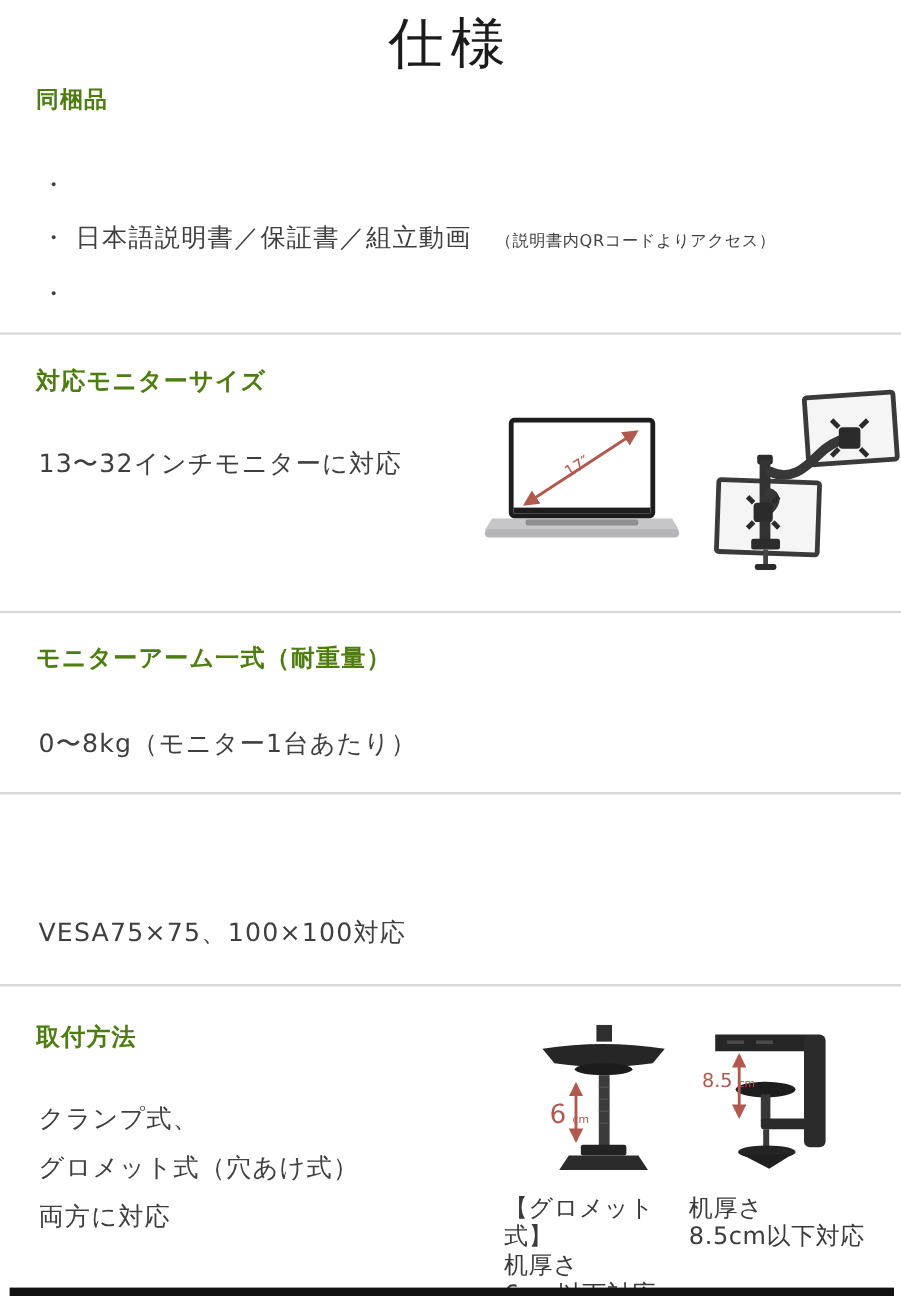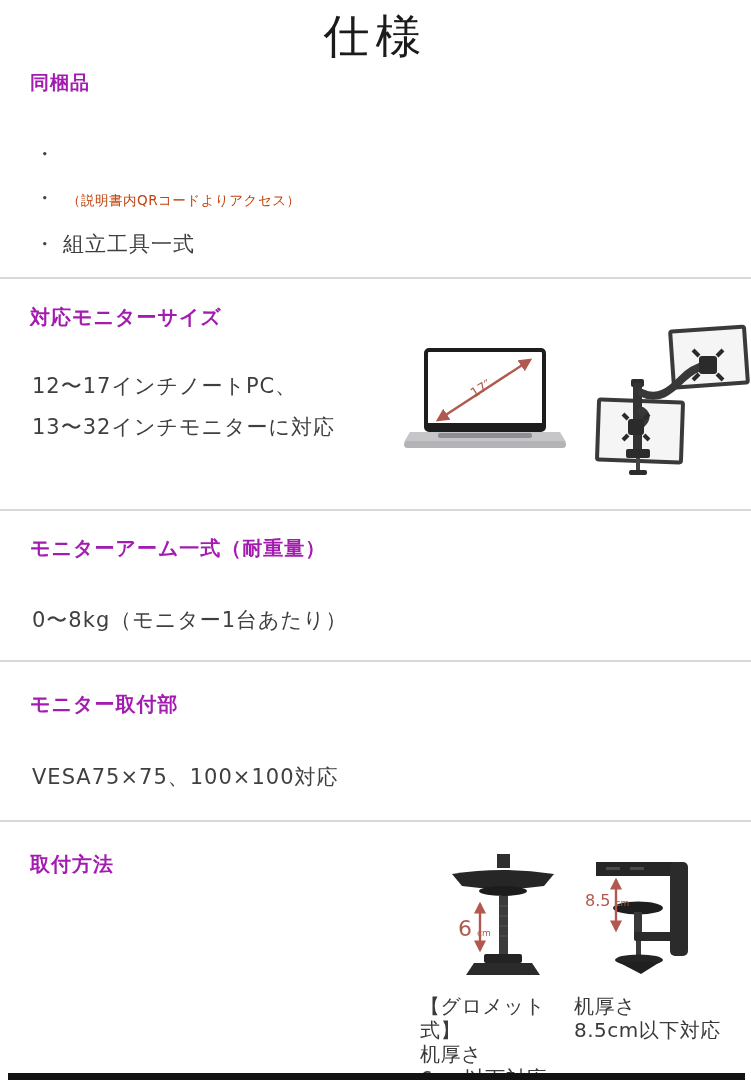--- a/index.html
+++ b/index.html
@@ -12,38 +12,38 @@
     overflow:hidden;
   }
   .title{
     position:absolute;top:6px;left:0;width:751px;
     text-align:center;
     font-family:"DejaVu Serif","Liberation Serif",serif;
     font-size:46px;font-weight:500;color:#1b1b1b;letter-spacing:6px;
   }
   .sec-heading{
     position:absolute;left:30px;
-    font-size:20px;font-weight:bold;color:#a21caf;letter-spacing:1px;
+    font-size:20px;font-weight:bold;color:#4d7c0f;letter-spacing:1px;
   }
   .body-text{
     position:absolute;left:32px;
     font-size:21px;color:#3f3f3f;letter-spacing:1px;
   }
   .body-col{display:flex;flex-direction:column;}
   .body-col .bline{line-height:29px;margin-bottom:12px;}
   .divider{
     position:absolute;left:0;width:751px;height:2px;background:#d9d9d9;
   }
   .bullet-list{
     position:absolute;left:34px;top:141px;display:flex;flex-direction:column;
   }
   .bullet-row{display:flex;align-items:baseline;line-height:27px;margin-bottom:17px;}
   .bullet-dot{font-size:21px;color:#3f3f3f;margin-right:8px;}
   .bullet-text{font-size:21px;color:#3f3f3f;letter-spacing:1px;}
-  .bullet-note{font-size:13.5px;color:#c2410c;margin-left:4px;letter-spacing:0.5px;}
+  .bullet-note{font-size:13.5px;color:#404040;margin-left:20px;letter-spacing:0.5px;}
   .illus{position:absolute;}
   .mount-caption{
     position:absolute;top:994px;
     text-align:left;font-size:20px;color:#3a3a3a;line-height:24px;letter-spacing:0.5px;
   }
   .cap-grommet{left:420px;width:165px;}
   .cap-clamp{left:574px;width:165px;}
   .bottom-bar{
     position:absolute;left:8px;top:1073px;width:737px;height:7px;background:#121212;
   }
@@ -55,33 +55,32 @@
 
   <div class="title">仕様</div>
 
   <div class="sec-heading" style="top:70px;font-size:19px;">同梱品</div>
   <div class="bullet-list">
     <div class="bullet-row">
       <span class="bullet-dot">・</span>
     </div>
     <div class="bullet-row">
       <span class="bullet-dot">・</span>
+      <span class="bullet-text">日本語説明書／保証書／組立動画</span>
       <span class="bullet-note">（説明書内QRコードよりアクセス）</span>
     </div>
     <div class="bullet-row">
       <span class="bullet-dot">・</span>
-      <span class="bullet-text">組立工具一式</span>
     </div>
   </div>
 
   <div class="divider" style="top:277px;"></div>
 
   <div class="sec-heading" style="top:304px;">対応モニターサイズ</div>
   <div class="body-text body-col" style="top:372px;">
-    <span class="bline">12〜17インチノートPC、</span>
     <span class="bline">13〜32インチモニターに対応</span>
   </div>
 
   <svg class="illus" style="left:402px;top:348px;" width="168" height="104" viewBox="0 0 168 104">
     <defs>
       <marker id="la" viewBox="0 0 10 10" refX="8" refY="5" markerWidth="5.5" markerHeight="5.5" orient="auto-start-reverse">
         <path d="M0,0 L10,5 L0,10 z" fill="#b2594f"></path>
       </marker>
     </defs>
     <rect x="24" y="2" width="118" height="80" rx="3" fill="#ffffff" stroke="#1d1d1d" stroke-width="4"></rect>
@@ -123,26 +122,30 @@
     <rect x="45" y="149" width="18" height="5" rx="2" fill="#2c2c2c"></rect>
   </svg>
 
   <div class="divider" style="top:509px;"></div>
 
   <div class="sec-heading" style="top:535px;">モニターアーム一式（耐重量）</div>
   <div class="body-text" style="top:606px;">0〜8kg（モニター1台あたり）</div>
 
   <div class="divider" style="top:660px;"></div>
 
-  <div class="sec-heading" style="top:691px;">モニター取付部</div>
   <div class="body-text" style="top:763px;">VESA75×75、100×100対応</div>
 
   <div class="divider" style="top:820px;"></div>
 
   <div class="sec-heading" style="top:851px;">取付方法</div>
+  <div class="body-text body-col" style="top:918px;">
+    <span class="bline">クランプ式、</span>
+    <span class="bline">グロメット式（穴あけ式）</span>
+    <span class="bline">両方に対応</span>
+  </div>
 
   <svg class="illus" style="left:444px;top:854px;" width="118" height="132" viewBox="0 0 118 132">
     <defs>
       <marker id="ga" viewBox="0 0 10 10" refX="8" refY="5" markerWidth="5" markerHeight="5" orient="auto-start-reverse">
         <path d="M0,0 L10,5 L0,10 z" fill="#b2594f"></path>
       </marker>
     </defs>
     <rect x="53" y="0" width="13" height="14" fill="#2f2f2f"></rect>
     <path d="M8,20 Q58,12 110,20 L100,32 Q58,38 18,32 Z" fill="#262626"></path>
     <ellipse cx="59" cy="37" rx="24" ry="5" fill="#1c1c1c"></ellipse>

